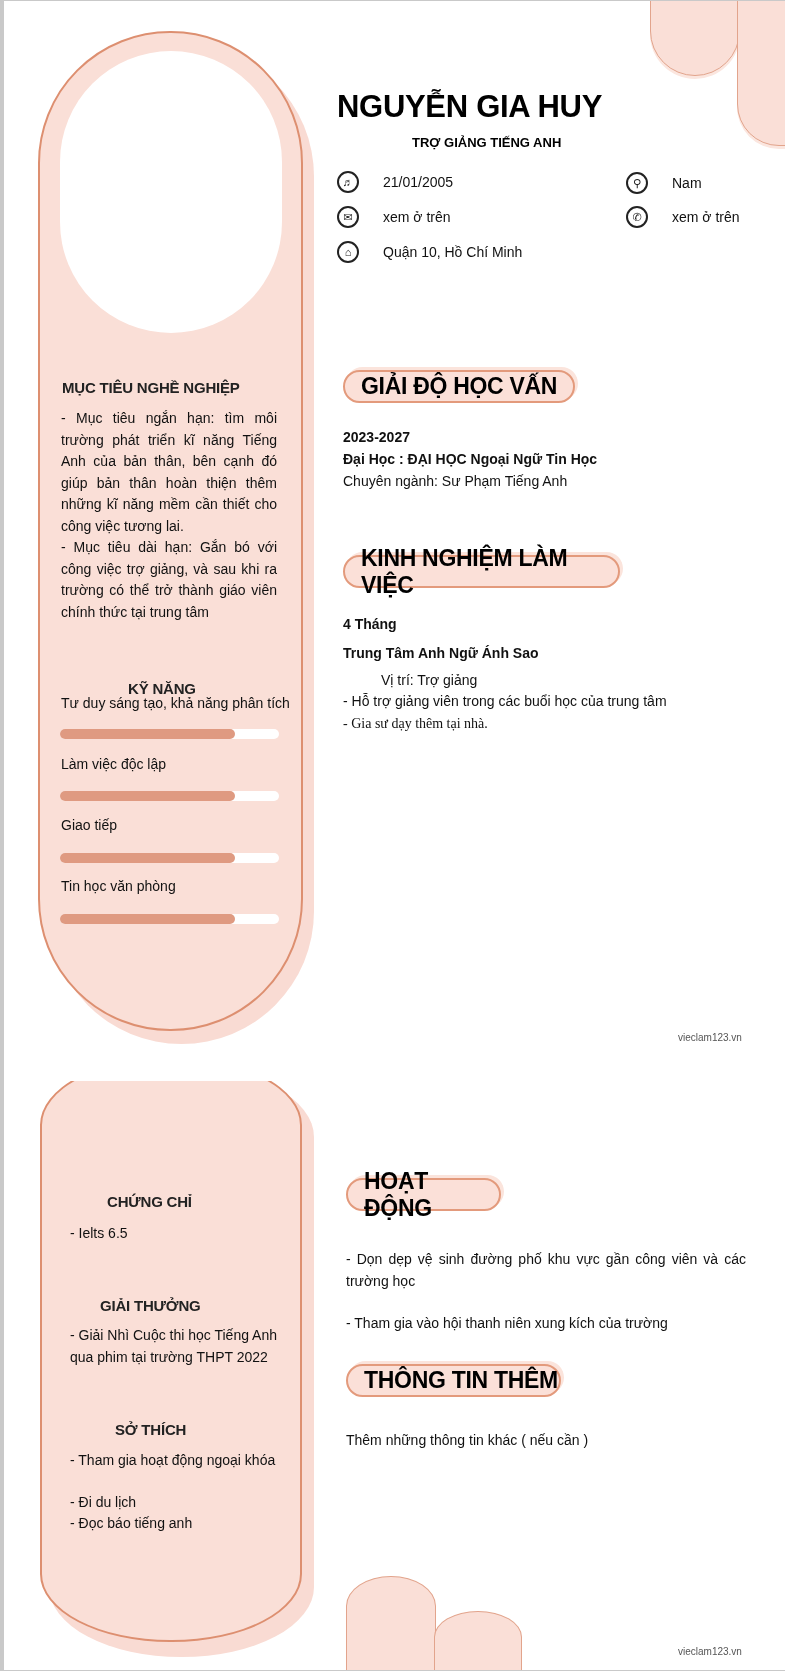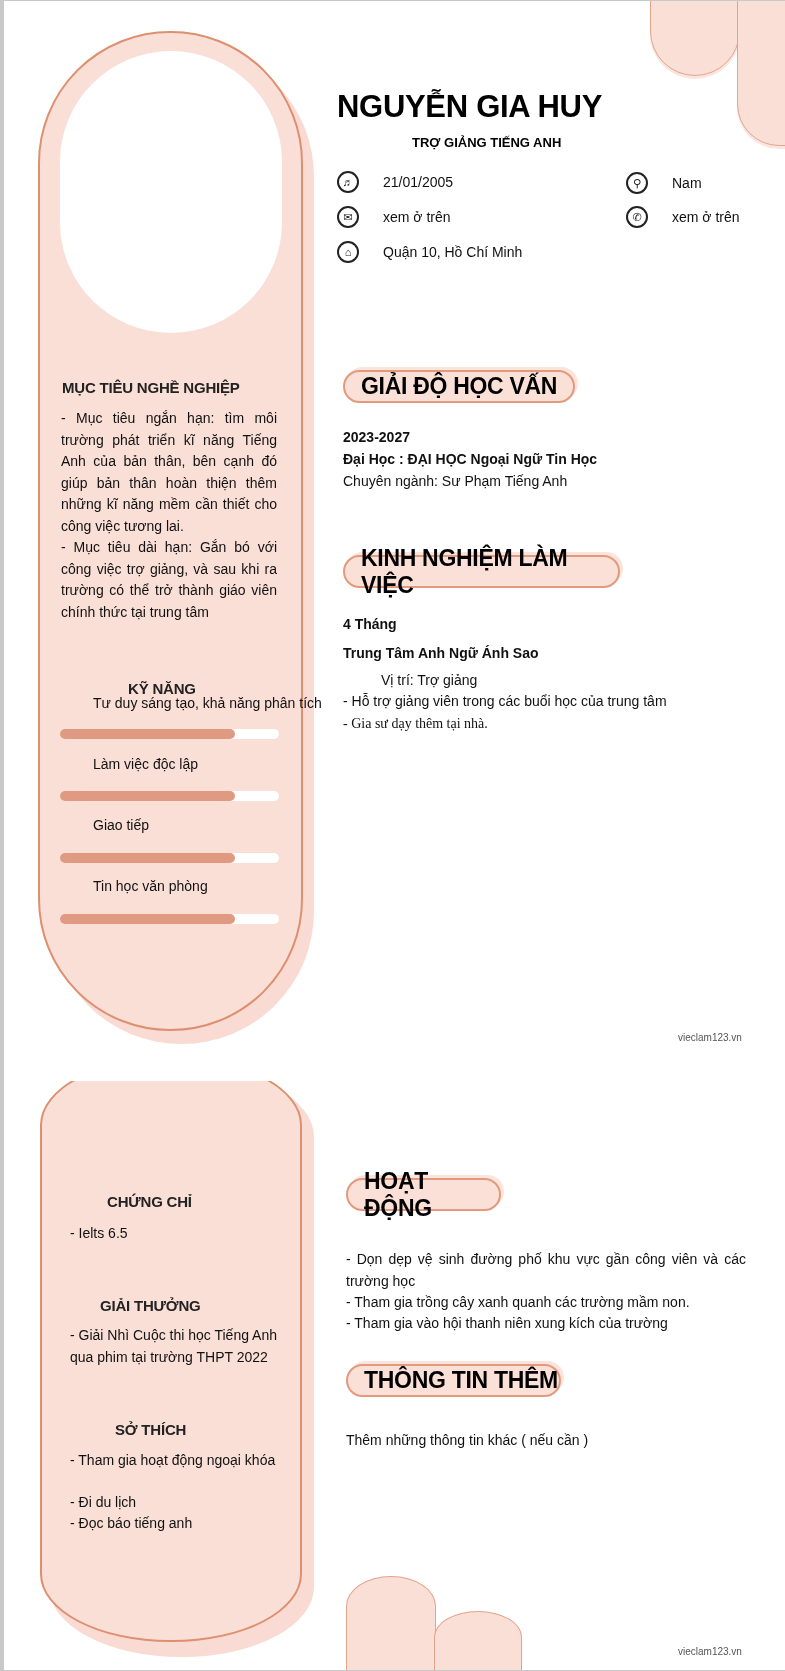--- a/index.html
+++ b/index.html
@@ -33,21 +33,21 @@
   
   .sec-head { position: absolute; height: 33px; border: 2px solid #e39a7c; border-radius: 17px; background: #fbe0d8; box-shadow: 3px -3px 0 #fbe4dc; display: flex; align-items: center; padding-left: 16px; font-size: 23px; font-weight: 700; color: #000; letter-spacing: -0.3px; }
 
   .txt { position: absolute; font-size: 14px; line-height: 21.5px; color: #111; }
   .b { font-weight: 700; }
   .just { text-align: justify; }
 
   
   .side-h { position: absolute; font-size: 15px; font-weight: 700; color: #222; letter-spacing: -0.2px; }
 
-  .skill-label { position: absolute; left: 57px; font-size: 14px; color: #111; margin-left: 32px; }
+  .skill-label { position: absolute; left: 57px; font-size: 14px; color: #111; }
   .bar-track { position: absolute; left: 56px; width: 219px; height: 10px; background: #fff; border-radius: 5px; }
   .bar-fill { height: 10px; background: #df9a81; border-radius: 5px; }
 
   .watermark { position: absolute; font-size: 10px; color: #555; }
 
   
   .p2-side-shadow { left: 45px; top: -14px; width: 265px; height: 590px; border-radius: 132px / 70px; }
   .p2-side { left: 36px; top: -24px; width: 262px; height: 585px; border-radius: 130px / 68px; }
   .p2-deco { position: absolute; background: #fadfd7; border: 1px solid #e2a48c; }
   .p2-deco-a { left: 342px; top: 495px; width: 90px; height: 120px; border-radius: 45px 45px 0 0 / 30px 30px 0 0; }
@@ -142,21 +142,20 @@
   <div class="side-h" style="left:96px; top:216px;">GIẢI THƯỞNG</div>
   <div class="txt" style="left:66px; top:244px; width:215px;">- Giải Nhì Cuộc thi học Tiếng Anh qua phim tại trường THPT 2022</div>
 
   <div class="side-h" style="left:111px; top:340px;">SỞ THÍCH</div>
   <div class="txt just" style="left:66px; top:369px; width:211px;">- Tham gia hoạt động ngoại khóa</div>
   <div class="txt" style="left:66px; top:411px;">- Đi du lịch</div>
   <div class="txt" style="left:66px; top:432px;">- Đọc báo tiếng anh</div>
 
   <div class="sec-head" style="left:342px; top:97px; width:155px;">HOẠT ĐỘNG</div>
   <div class="txt just" style="left:342px; top:168px; width:400px;">- Dọn dẹp vệ sinh đường phố khu vực gần công viên và các trường học</div>
-  <div class="txt" style="left:342px; top:211px;">- Tham gia trồng cây xanh quanh các trường mầm non.</div>
   <div class="txt" style="left:342px; top:232px;">- Tham gia vào hội thanh niên xung kích của trường</div>
 
   <div class="sec-head" style="left:342px; top:283px; width:215px;">THÔNG TIN THÊM</div>
   <div class="txt" style="left:342px; top:349px;">Thêm những thông tin khác ( nếu cần )</div>
 
   <div class="p2-deco p2-deco-a"></div>
   <div class="p2-deco p2-deco-b"></div>
 
   <div class="watermark" style="left:674px; top:565px;">vieclam123.vn</div>
 </div>

